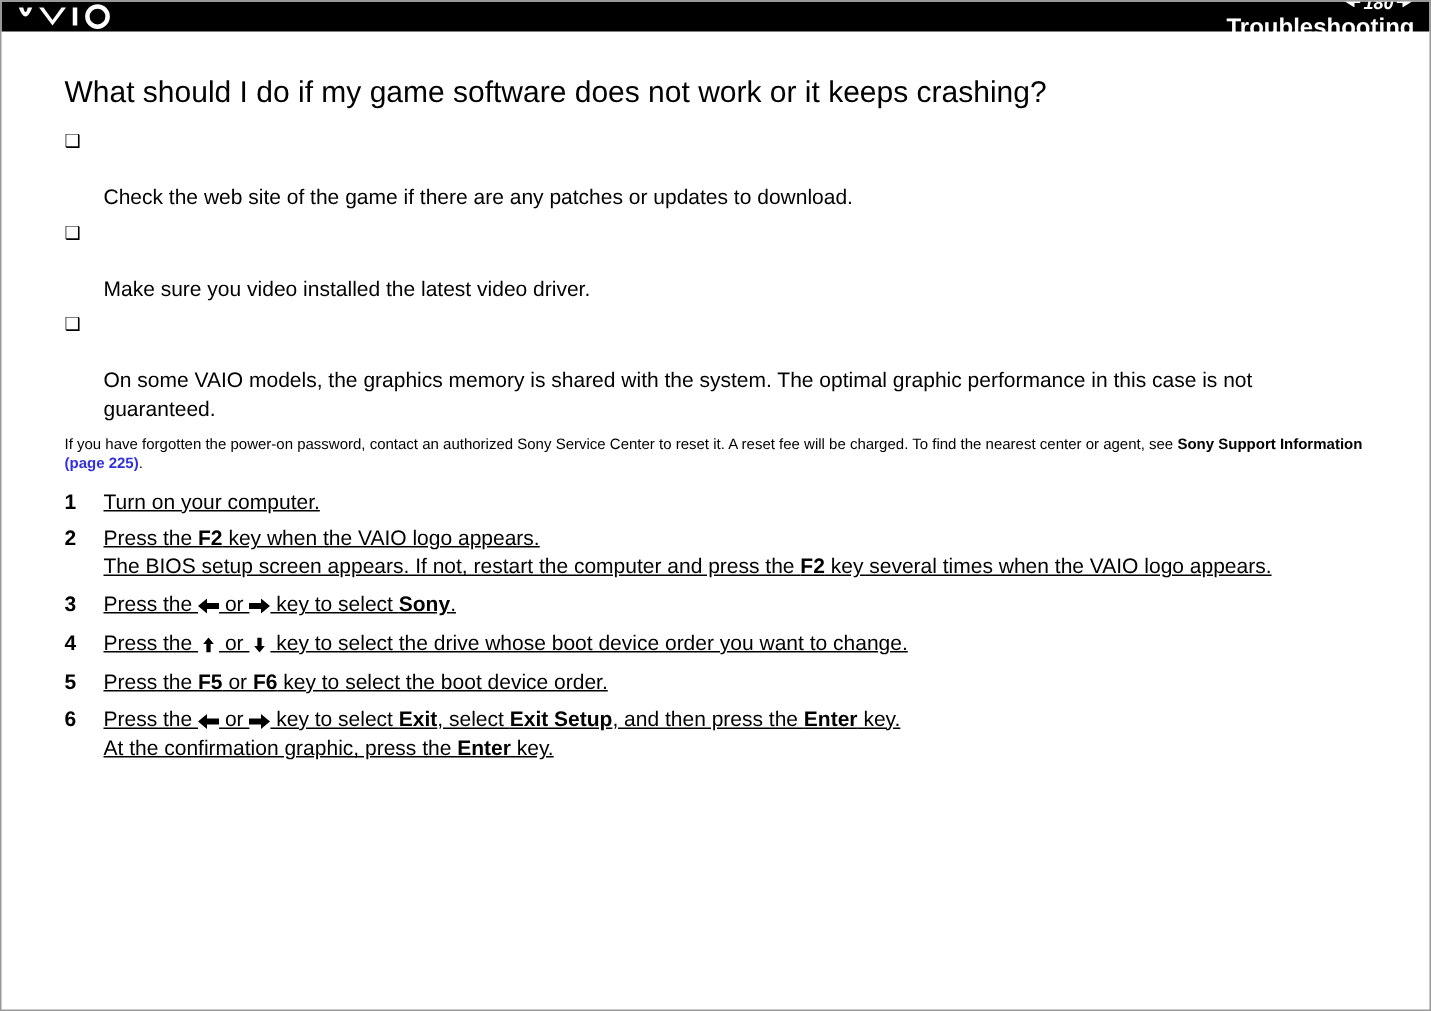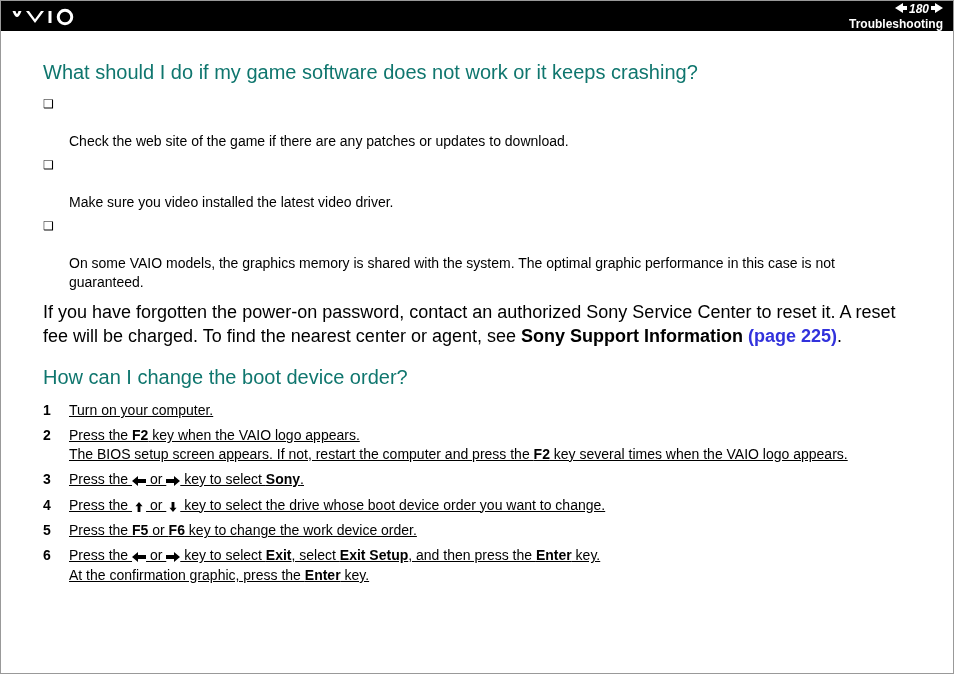--- a/index.html
+++ b/index.html
@@ -9,21 +9,21 @@
     }
     body {
       width: 954px;
       height: 674px;
       font-family: Arial, Helvetica, sans-serif;
       background: #fff;
       border: 1px solid #999;
     }
     .header {
       background: #000;
-      height: 30px;
+      height: 20px;
       display: flex;
       justify-content: space-between;
       align-items: center;
       padding: 0 10px;
     }
     .vaio-logo {
       color: #fff;
       font-size: 20px;
       font-weight: bold;
       letter-spacing: 2px;
@@ -48,38 +48,38 @@
     .page-num {
       font-weight: bold;
       font-style: italic;
       font-size: 12px;
     }
     .nav-arrow {
       font-size: 11px;
     }
     .section-label {
       font-weight: bold;
-      font-size: 12px;
+      font-size: 16px;
       margin-top: 1px;
     }
     .content {
       padding: 30px 42px 20px 42px;
     }
     .question-heading {
-      color: #0f766e;
+      color: #000000;
       font-size: 20px;
       font-weight: normal;
       margin-bottom: 12px;
       margin-top: 0;
     }
     .question-heading.mt {
       margin-top: 18px;
     }
     .body-text {
-      font-size: 18px;
+      font-size: 10px;
       line-height: 1.35;
       color: #000;
       margin-bottom: 8px;
     }
     .bullet-list {
       list-style: none;
       margin-bottom: 8px;
     }
     .bullet-list li {
       display: flex;
@@ -178,21 +178,20 @@
     <li>
       <span class="bullet">❑</span>
       <span class="text">On some VAIO models, the graphics memory is shared with the system. The optimal graphic performance in this case is not guaranteed.</span>
     </li>
   </ul>
 
   <p class="body-text">
     <span>If you have forgotten the power-on password, contact an authorized Sony Service Center to reset it. A reset fee will be charged. To find the nearest center or agent, see </span><span class="bold">Sony Support Information</span><span class="link-ref"> (page 225)</span><span>.</span>
   </p>
 
-  <h2 class="question-heading mt">How can I change the boot device order?</h2>
 
   <ol class="numbered-list">
     <li>
       <span class="num">1</span>
       <span class="text">Turn on your computer.</span>
     </li>
     <li>
       <span class="num">2</span>
       <span class="text">
         <span>Press the </span><span class="bold">F2</span><span> key when the VAIO logo appears.</span><br>
@@ -215,21 +214,21 @@
         <span>Press the </span><span class="arrow-inline"><svg viewBox="0 0 10 14">
               <polygon points="5,0 10,6 7,6 7,14 3,14 3,6 0,6" fill="#000"></polygon>
             </svg></span><span> or </span><span class="arrow-inline"><svg viewBox="0 0 10 14">
               <polygon points="5,14 10,8 7,8 7,0 3,0 3,8 0,8" fill="#000"></polygon>
             </svg></span><span> key to select the drive whose boot device order you want to change.</span>
       </span>
     </li>
     <li>
       <span class="num">5</span>
       <span class="text">
-        <span>Press the </span><span class="bold">F5</span><span> or </span><span class="bold">F6</span><span> key to change the work device order.</span>
+        <span>Press the </span><span class="bold">F5</span><span> or </span><span class="bold">F6</span><span> key to select the boot device order.</span>
       </span>
     </li>
     <li>
       <span class="num">6</span>
       <span class="text">
         <span>Press the </span><span class="arrow-inline"><svg viewBox="0 0 14 10">
               <polygon points="0,5 6,0 6,3 14,3 14,7 6,7 6,10" fill="#000"></polygon>
             </svg></span><span> or </span><span class="arrow-inline"><svg viewBox="0 0 14 10">
               <polygon points="14,5 8,0 8,3 0,3 0,7 8,7 8,10" fill="#000"></polygon>
             </svg></span><span> key to select </span><span class="bold">Exit</span><span>, select </span><span class="bold">Exit Setup</span><span>, and then press the </span><span class="bold">Enter</span><span> key.</span><br>

